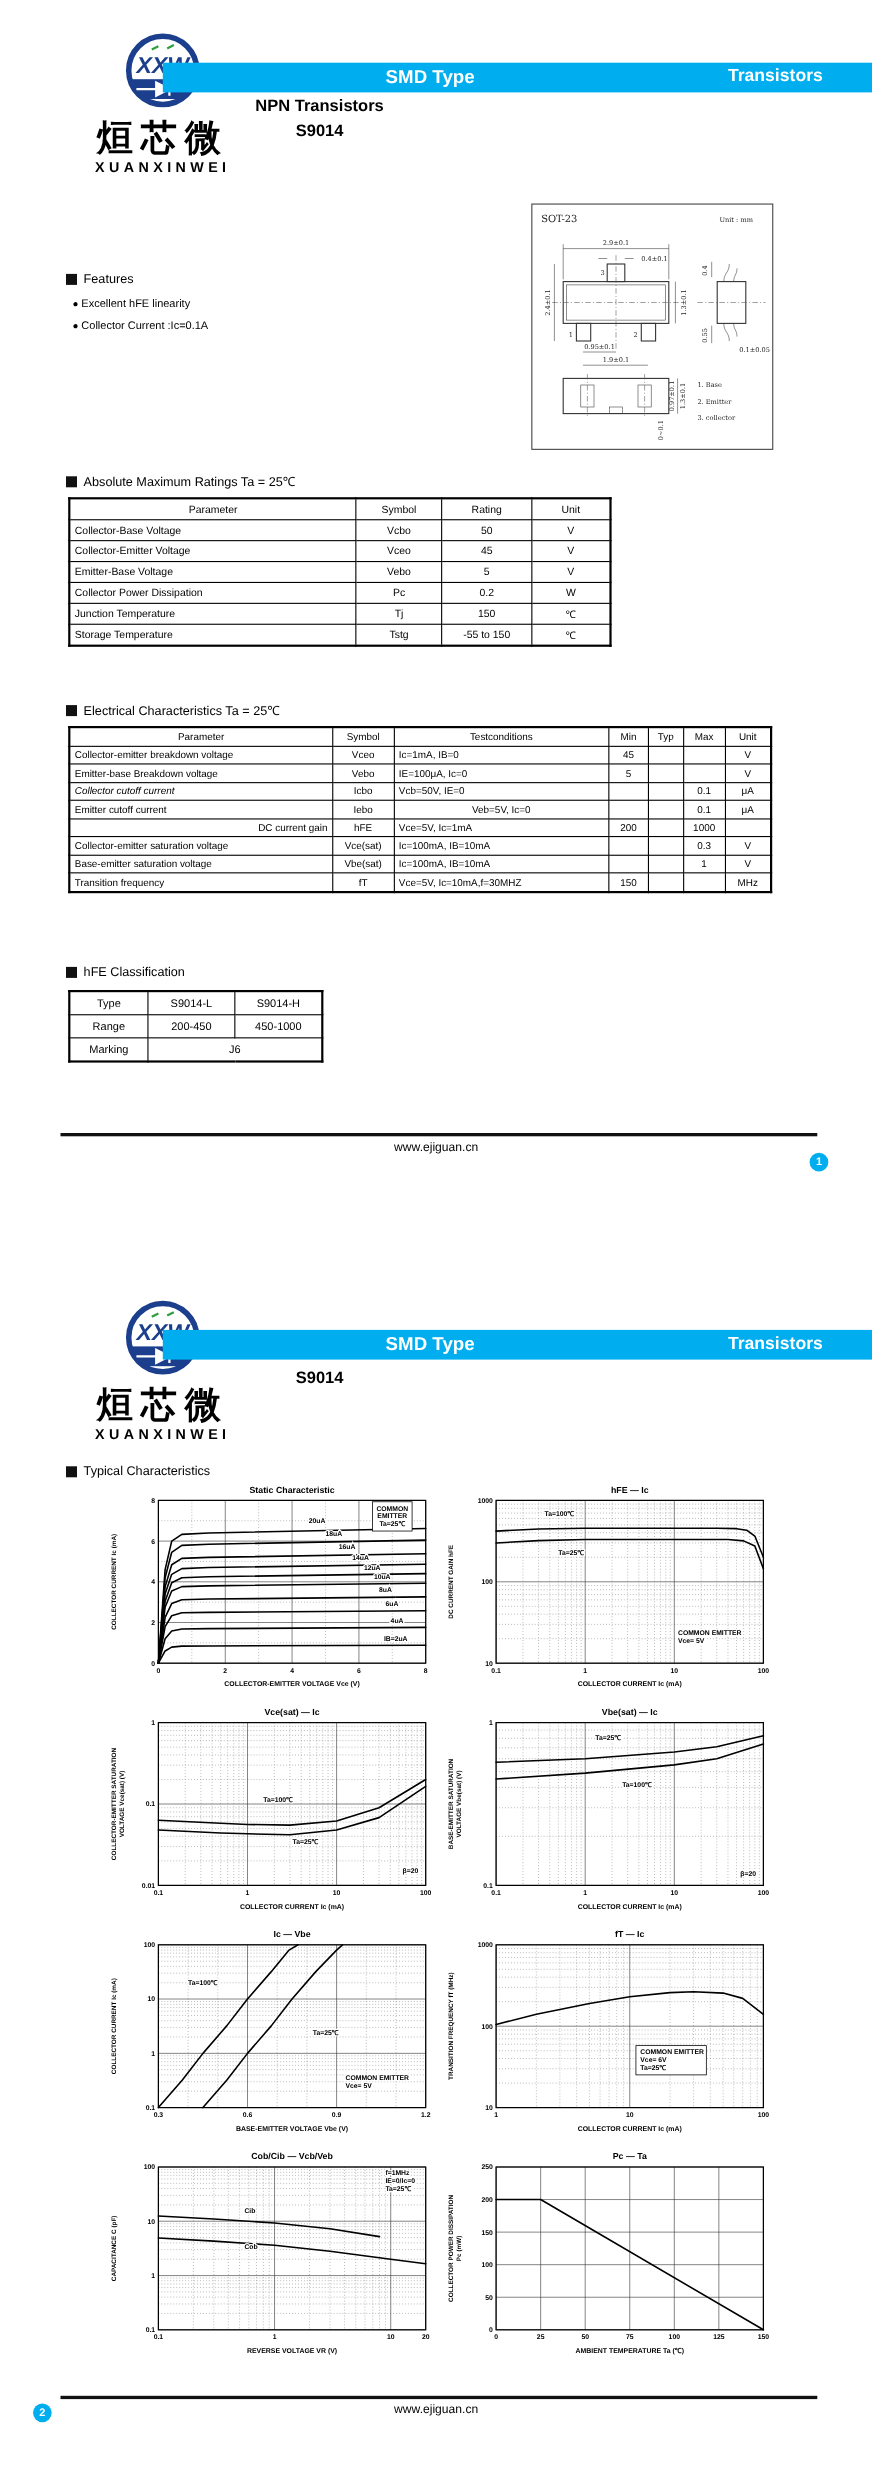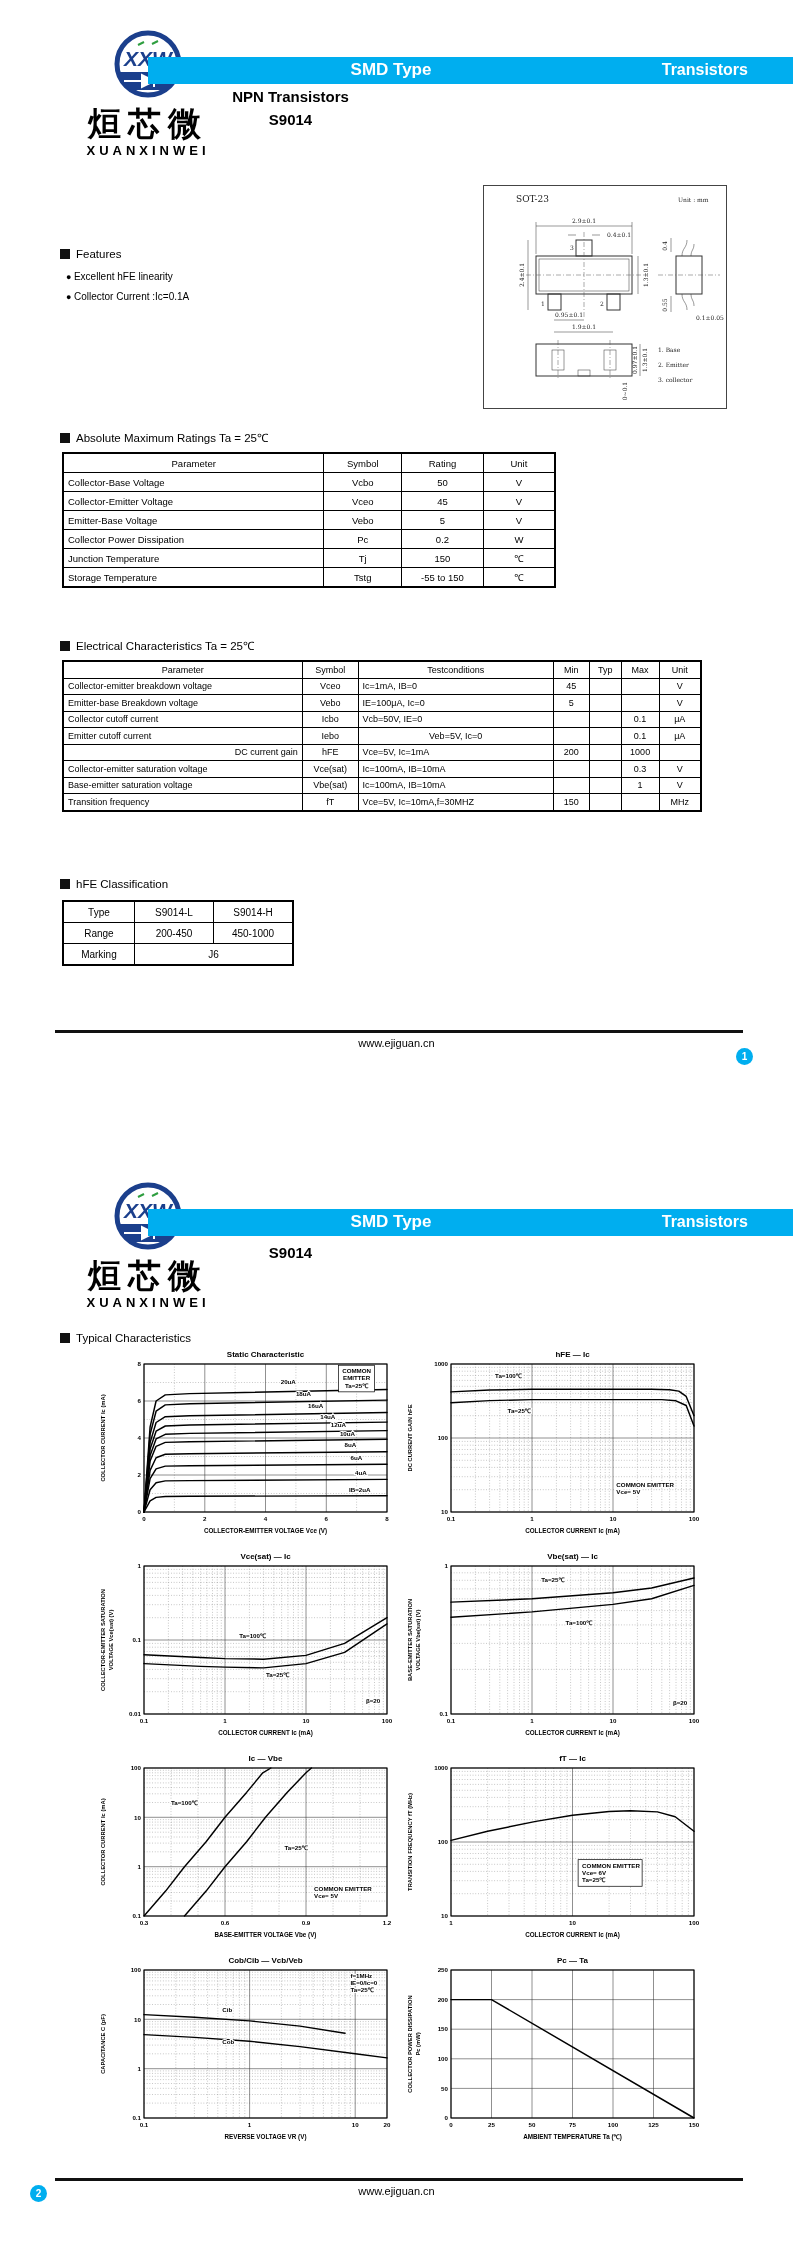--- a/index.html
+++ b/index.html
@@ -78,21 +78,21 @@
 
   <div class="abs sec-head" style="left:60px;top:248px;">
     <span class="sq"></span>
     <span>Features</span>
   </div>
   <div class="abs" style="left:62px;top:262px;width:280px;">
       <div class="feat-item">Excellent hFE linearity</div>
       <div class="feat-item">Collector Current :Ic=0.1A</div>
     </div>
 
-  <div class="abs pkg-box" style="left:483px;top:185px;width:218px;height:222px;padding-left:24px;">
+  <div class="abs pkg-box" style="left:483px;top:185px;width:218px;height:222px;">
     <svg class="pkg-svg" width="216" height="220" viewBox="0 0 216 220">
       <text x="8" y="16" class="big">SOT-23</text>
       <text x="170" y="16">Unit : mm</text>
 
       <rect x="28" y="70" width="96" height="38" class="ln"></rect>
       <rect x="31" y="73" width="90" height="32" class="ln thin"></rect>
       <rect x="68" y="54" width="16" height="16" class="ln"></rect>
       <rect x="40" y="108" width="13" height="16" class="ln"></rect>
       <rect x="99" y="108" width="13" height="16" class="ln"></rect>
       <line x1="18" y1="89" x2="136" y2="89" class="dash"></line>
@@ -242,21 +242,21 @@
         <tr>
           <td style="text-align: left;">Emitter-base Breakdown voltage</td>
           <td style="text-align: center;">Vebo</td>
           <td style="text-align: left;">IE=100μA, Ic=0</td>
           <td style="text-align: center;">5</td>
           <td style="text-align: center;"></td>
           <td style="text-align: center;"></td>
           <td style="text-align: center;">V</td>
         </tr>
         <tr>
-          <td style="text-align: left;">Collector cutoff current</td>
+          <td style="text-align: left; font-style: italic;">Collector cutoff current</td>
           <td style="text-align: center;">Icbo</td>
           <td style="text-align: left;">Vcb=50V, IE=0</td>
           <td style="text-align: center;"></td>
           <td style="text-align: center;"></td>
           <td style="text-align: center;">0.1</td>
           <td style="text-align: center;">μA</td>
         </tr>
         <tr>
           <td style="text-align: left;">Emitter cutoff current</td>
           <td style="text-align: center;">Iebo</td>

